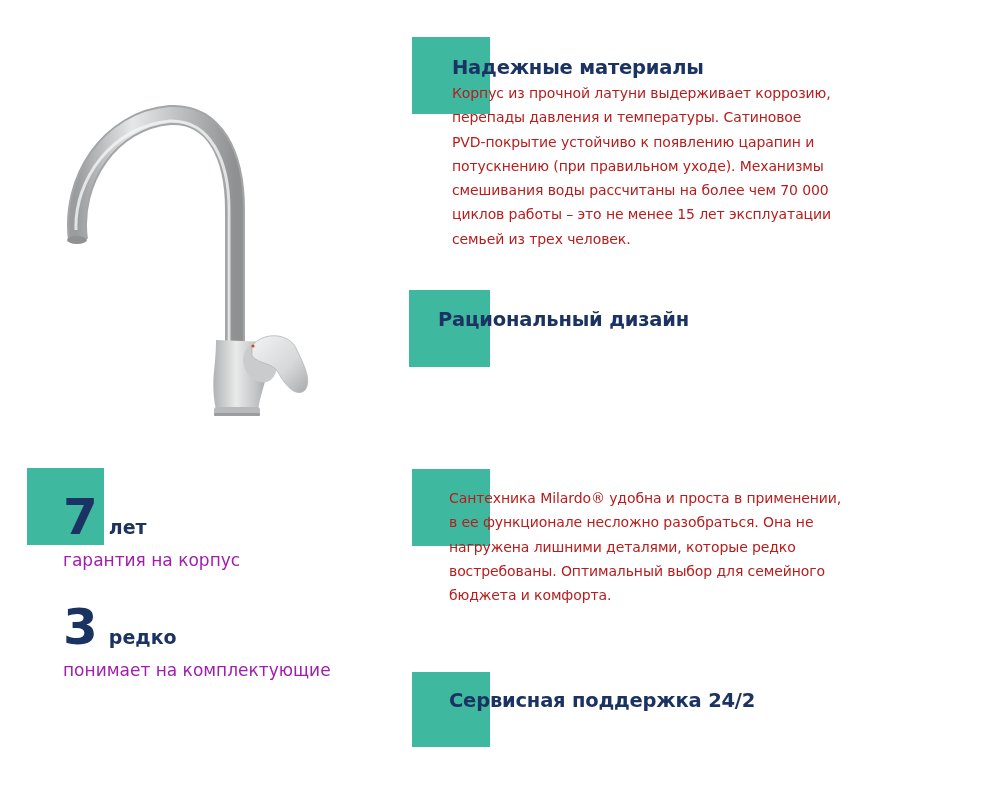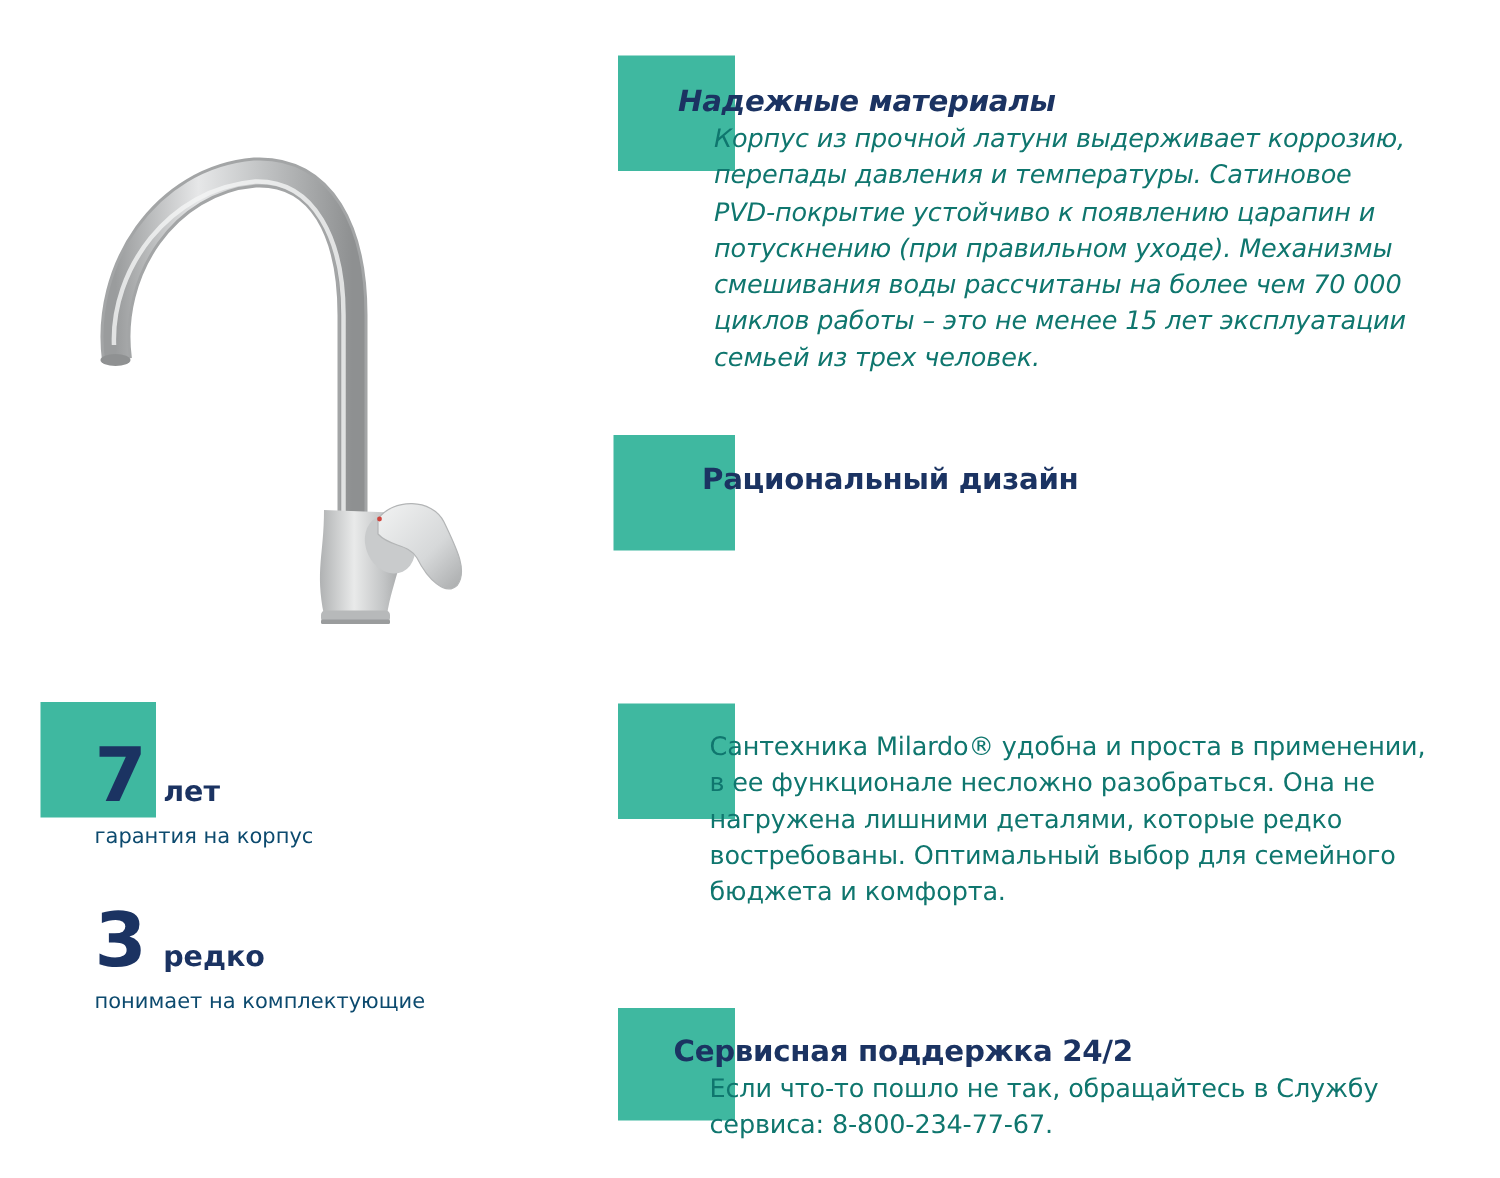--- a/index.html
+++ b/index.html
@@ -7,30 +7,29 @@
   body { position: relative; font-family: "DejaVu Sans", "Liberation Sans", sans-serif; color: #1e3560; }
 
   .square { position: absolute; background: #3fb8a0; width: 78px; height: 77px; z-index: 0; }
 
   .feature { position: absolute; z-index: 1; }
   .feature .title {
     font-weight: bold; font-size: 19.5px; color: #1b3362; line-height: 26px;
     letter-spacing: -0.2px; white-space: nowrap;
   }
   .feature .body {
-    font-size: 17px; color: #0f766e; line-height: 24.3px; white-space: pre-line;
+    font-size: 14px; color: #b91c1c; line-height: 24.3px; white-space: pre-line;
     letter-spacing: -0.1px;
-    margin-left: 24px;
   }
 
   .warranty { position: absolute; z-index: 1; }
   .warranty .big { font-weight: bold; color: #1b3362; line-height: 1; display: flex; align-items: baseline; }
   .warranty .num { font-size: 50px; letter-spacing: -1px; }
   .warranty .unit { font-size: 19px; margin-left: 12px; }
-  .warranty .caption { font-size: 14px; color: #0c4a6e; margin-top: 8px; white-space: nowrap; }
+  .warranty .caption { font-size: 17px; color: #a21caf; margin-top: 8px; white-space: nowrap; }
 
   .faucet { position: absolute; left: 40px; top: 80px; width: 300px; height: 350px; }
 </style>
 </head>
 <body>
 
 <div class="faucet">
   <svg width="300" height="350" viewBox="0 0 300 350">
     <defs>
       <linearGradient id="chrome" x1="0" y1="0" x2="1" y2="0">
@@ -86,40 +85,38 @@
     <span class="unit">редко</span>
   </div>
   <div class="caption">понимает на комплектующие</div>
 </div>
 
 <div class="square" style="left:412px; top:37px;"></div>
 <div class="square" style="left:409px; top:290px; width:81px;"></div>
 <div class="square" style="left:412px; top:469px;"></div>
 <div class="square" style="left:412px; top:672px; height:75px;"></div>
 
-<div class="feature" style="left:452px; top:55px;font-style:italic;">
+<div class="feature" style="left:452px; top:55px;">
   <div class="title">Надежные материалы</div>
   <div class="body">Корпус из прочной латуни выдерживает коррозию,
 перепады давления и температуры. Сатиновое
  PVD-покрытие устойчиво к появлению царапин и
 потускнению (при правильном уходе). Механизмы
 смешивания воды рассчитаны на более чем 70 000
 циклов работы – это не менее 15 лет эксплуатации
 семьей из трех человек.</div>
 </div>
 
-<div class="feature" style="left:468px; top:307px;">
+<div class="feature" style="left:438px; top:307px;">
   <div class="title">Рациональный дизайн</div>
 </div>
 
 <div class="feature" style="left:449px; top:486px;">
   <div class="body">Сантехника Milardo® удобна и проста в применении,
 в ее функционале несложно разобраться. Она не
 нагружена лишними деталями, которые редко
 востребованы. Оптимальный выбор для семейного
 бюджета и комфорта.</div>
 </div>
 
 <div class="feature" style="left:449px; top:688px;">
   <div class="title">Сервисная поддержка 24/2</div>
-  <div class="body">Если что-то пошло не так, обращайтесь в Службу
-сервиса: 8-800-234-77-67.</div>
 </div>
 
 </body></html>

